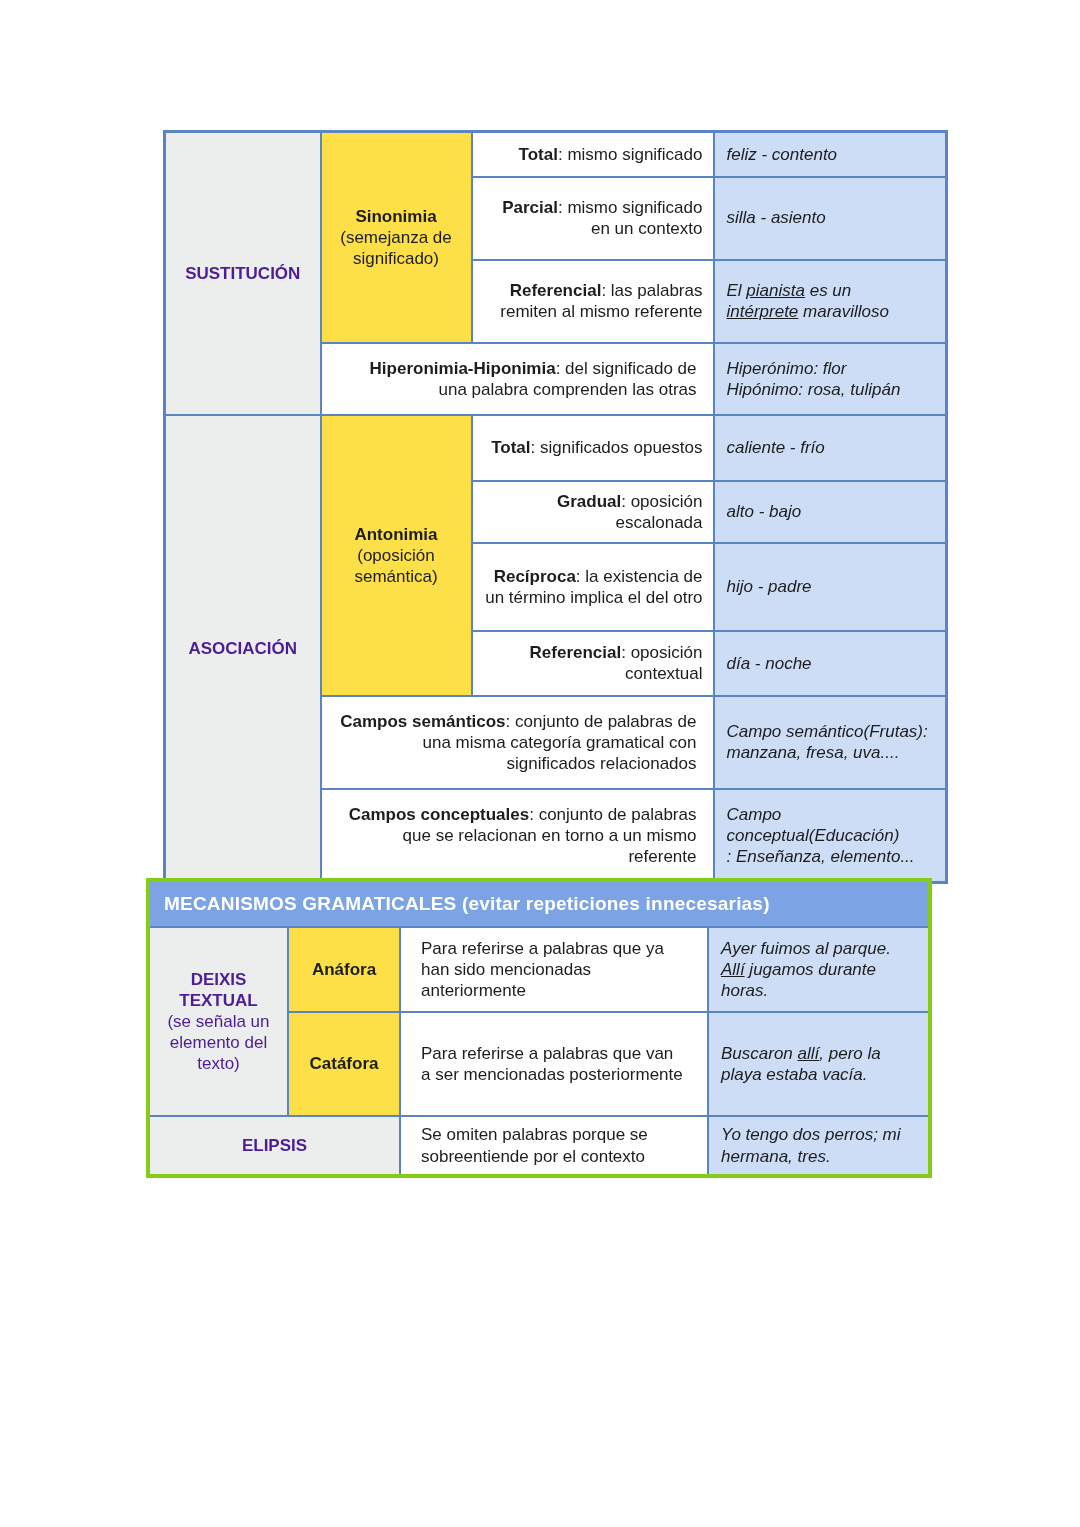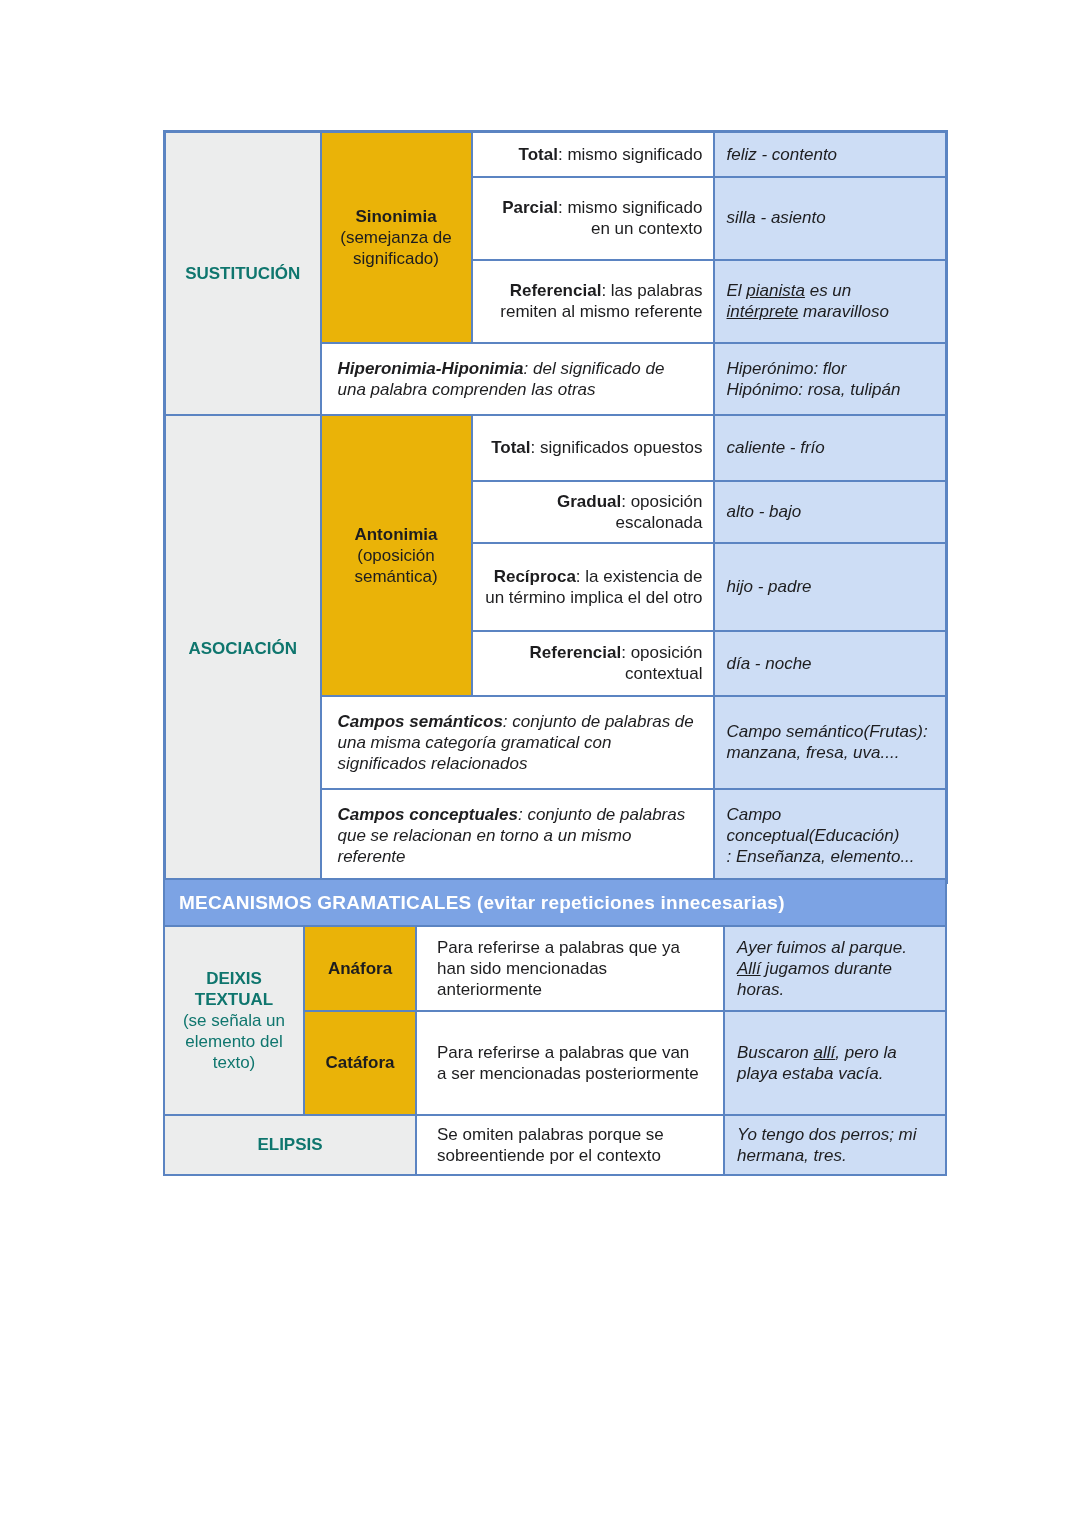--- a/index.html
+++ b/index.html
@@ -6,26 +6,26 @@
   html,body { background:#ffffff; }
   .page {
     position:relative; width:1080px; height:1527px; background:#ffffff;
     font-family:"Liberation Sans","DejaVu Sans",sans-serif;
     color:#1d1d1f; font-size:17px; line-height:1.24;
     overflow:hidden;
   }
   table { border-collapse:collapse; table-layout:fixed; position:absolute; }
   td,th { border:2px solid #5b84c2; vertical-align:middle; overflow:hidden; }
   .t1 { left:163px; top:130px; width:782px; border:3px solid #5b84c2; }
-  .t2 { left:163px; top:878px; width:782px; border:1px solid #84cc16; }
-
-  .cat  { background:#eceded; color:#0f766e; font-weight:700; text-align:center; padding:4px 10px; }
-  .sub  { background:#eab308; text-align:center; padding:4px 8px; }
+  .t2 { left:146px; top:878px; width:782px; border:4px solid #84cc16; }
+
+  .cat  { background:#eceded; color:#4c1d95; font-weight:700; text-align:center; padding:4px 10px; }
+  .sub  { background:#fde047; text-align:center; padding:4px 8px; }
   .type { background:#ffffff; text-align:right; padding:6px 10px; }
-  .merge{ background:#ffffff; text-align:left; padding:14px 16px;font-style:italic; }
+  .merge{ background:#ffffff; text-align:right; padding:14px 16px; }
   .desc { background:#ffffff; text-align:left; padding:6px 20px; }
   .ex   { background:#cdddf5; font-style:italic; text-align:left; padding:6px 12px;margin-left:12px; }
   .hdr  { background:#7ca3e4; color:#ffffff; font-weight:700; text-align:left;
           padding:8px 14px; font-size:19px; letter-spacing:0.2px; }
 
   .b   { font-weight:700; }
   .blk { display:block; }
   .u   { text-decoration:underline; }
 
   

